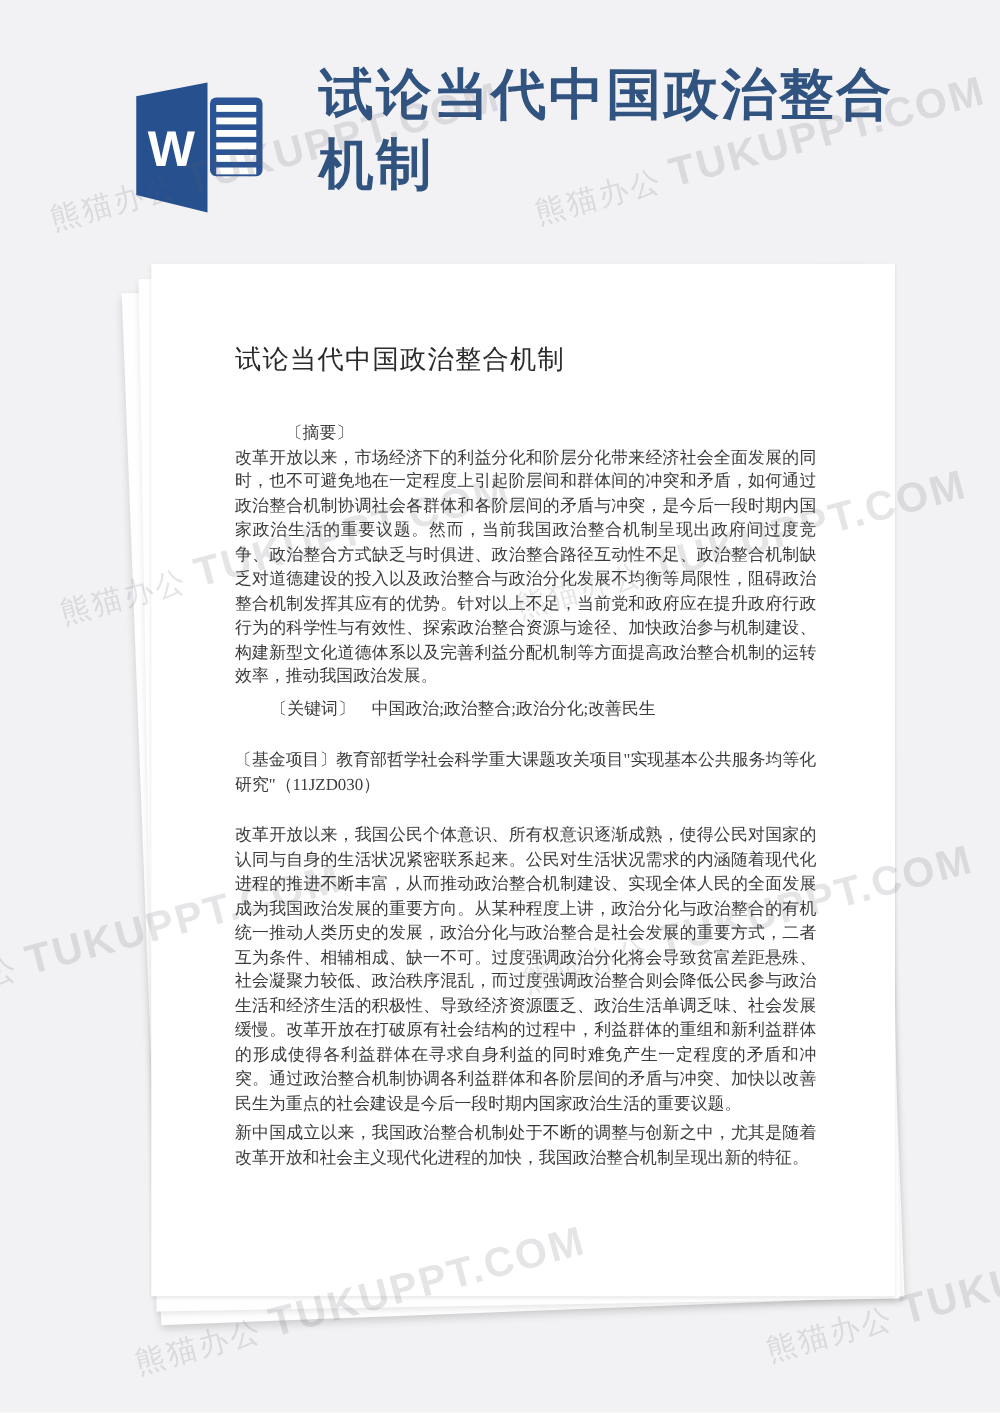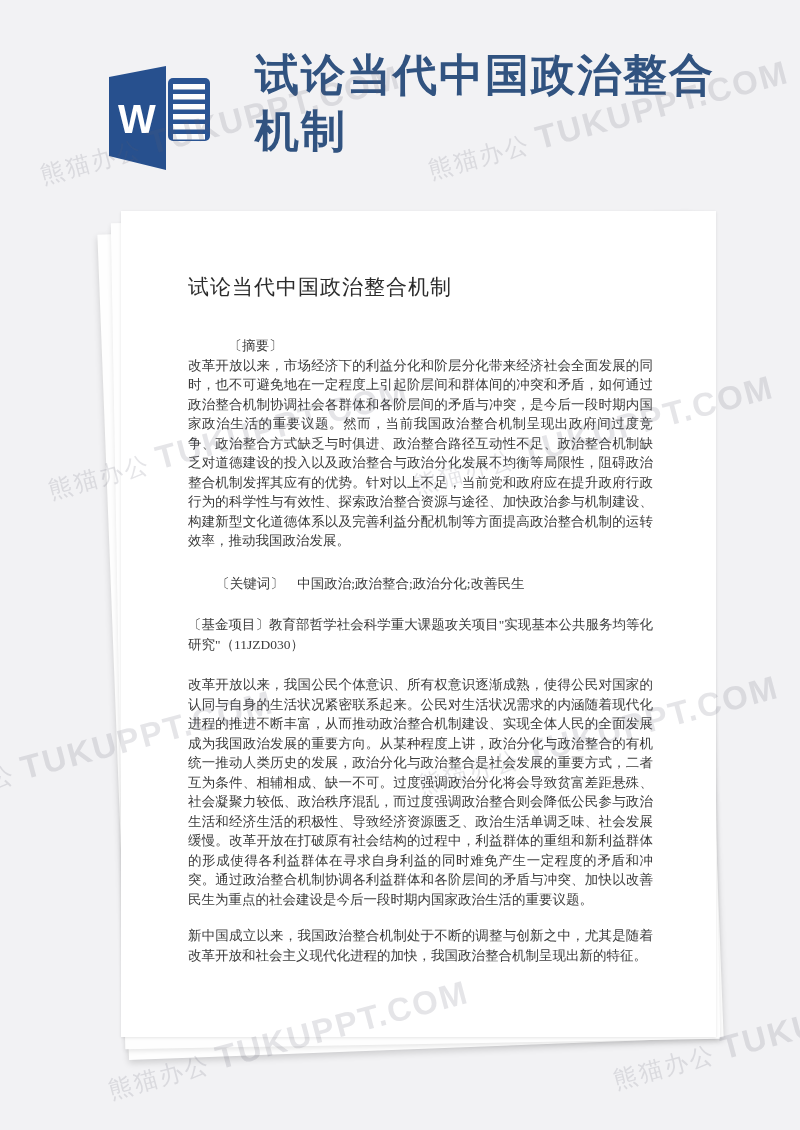--- a/index.html
+++ b/index.html
@@ -57,25 +57,25 @@
   }
   .doc-title {
     font-size:21px; line-height:30px;
     font-weight:normal;
     letter-spacing:1px;
     color:#2b2b2b;
     margin-bottom:34px;
     text-align:left;
   }
   .label-line { text-indent:3em;font-family:Liberation Serif, serif; }
-  .kw-line   { text-indent:2.1em; margin-top:23px; }
+  .kw-line   { text-indent:2.1em; margin-top:6px; }
   .fund-line { margin-top:22px; }
   .para1     { margin-top:21px; }
   .sec-heading { text-indent:3em; margin-top:5px; }
-  .para2     { margin-top:17px; }
+  .para2     { margin-top:4px; }
 
   
   .wm {
     position:absolute;
     white-space:nowrap;
     transform:rotate(-15deg);
     transform-origin:0 100%;
     z-index:30;
     pointer-events:none;
     color:rgba(95,95,112,0.16);

